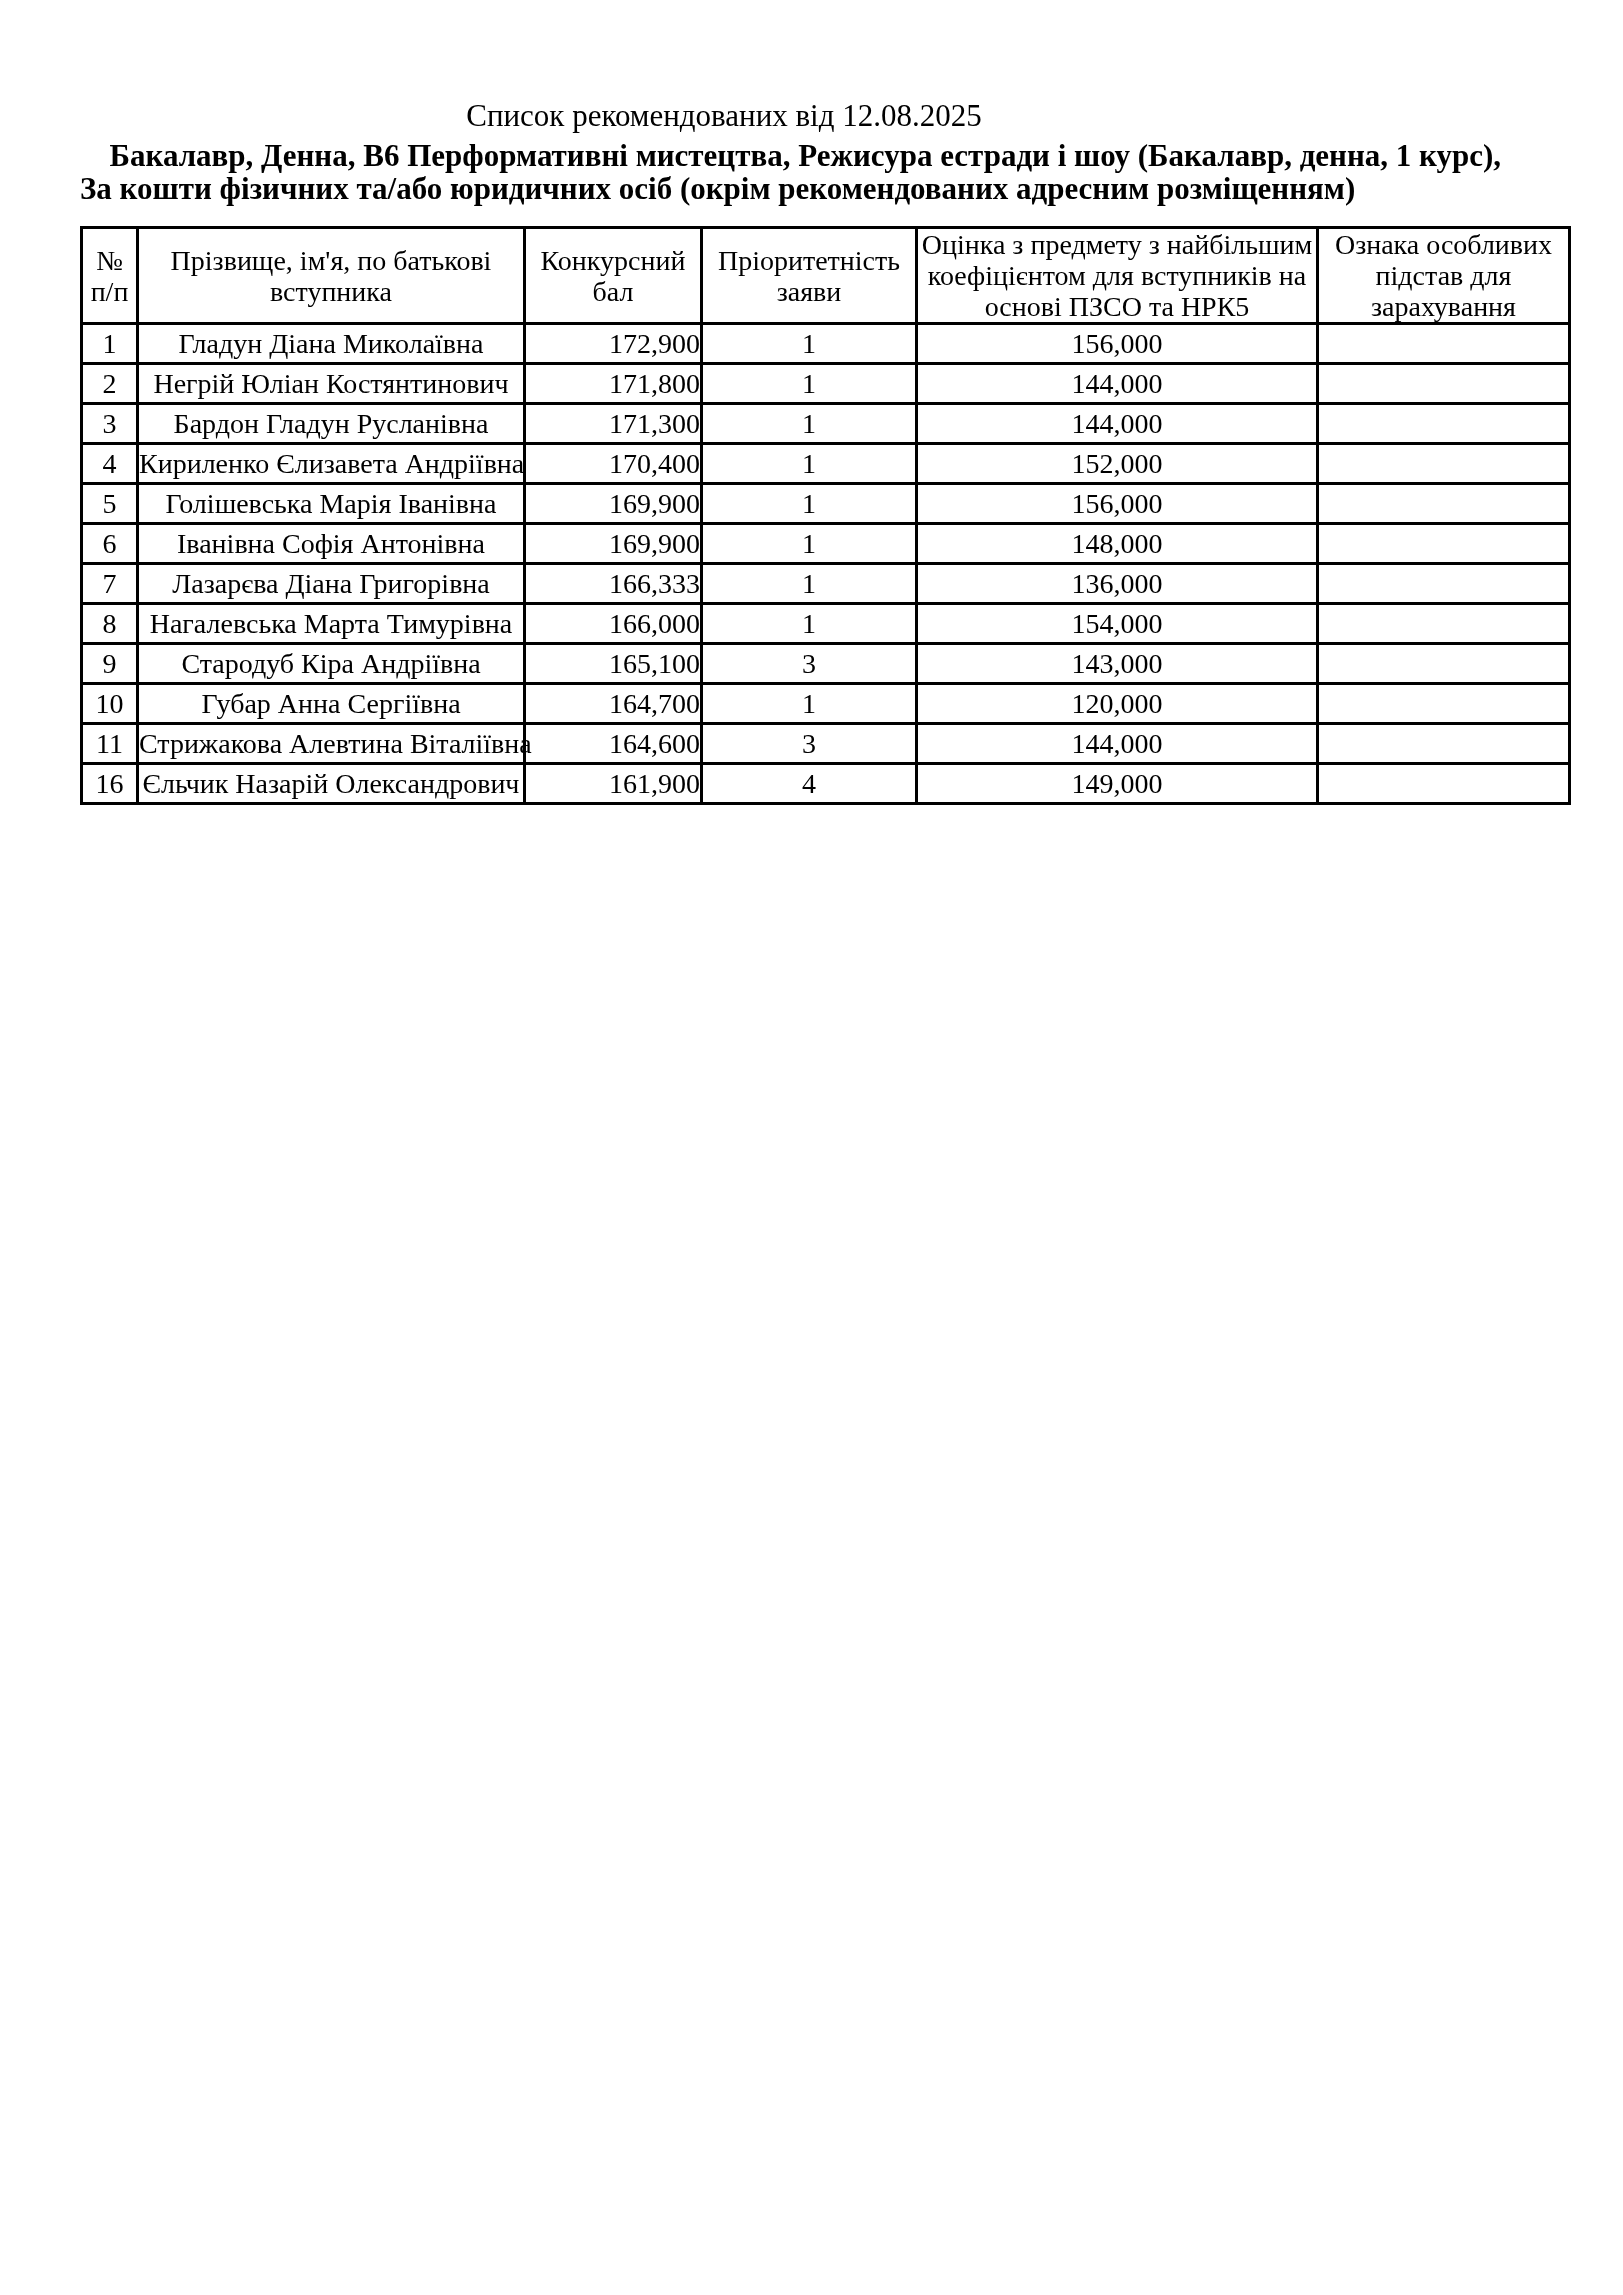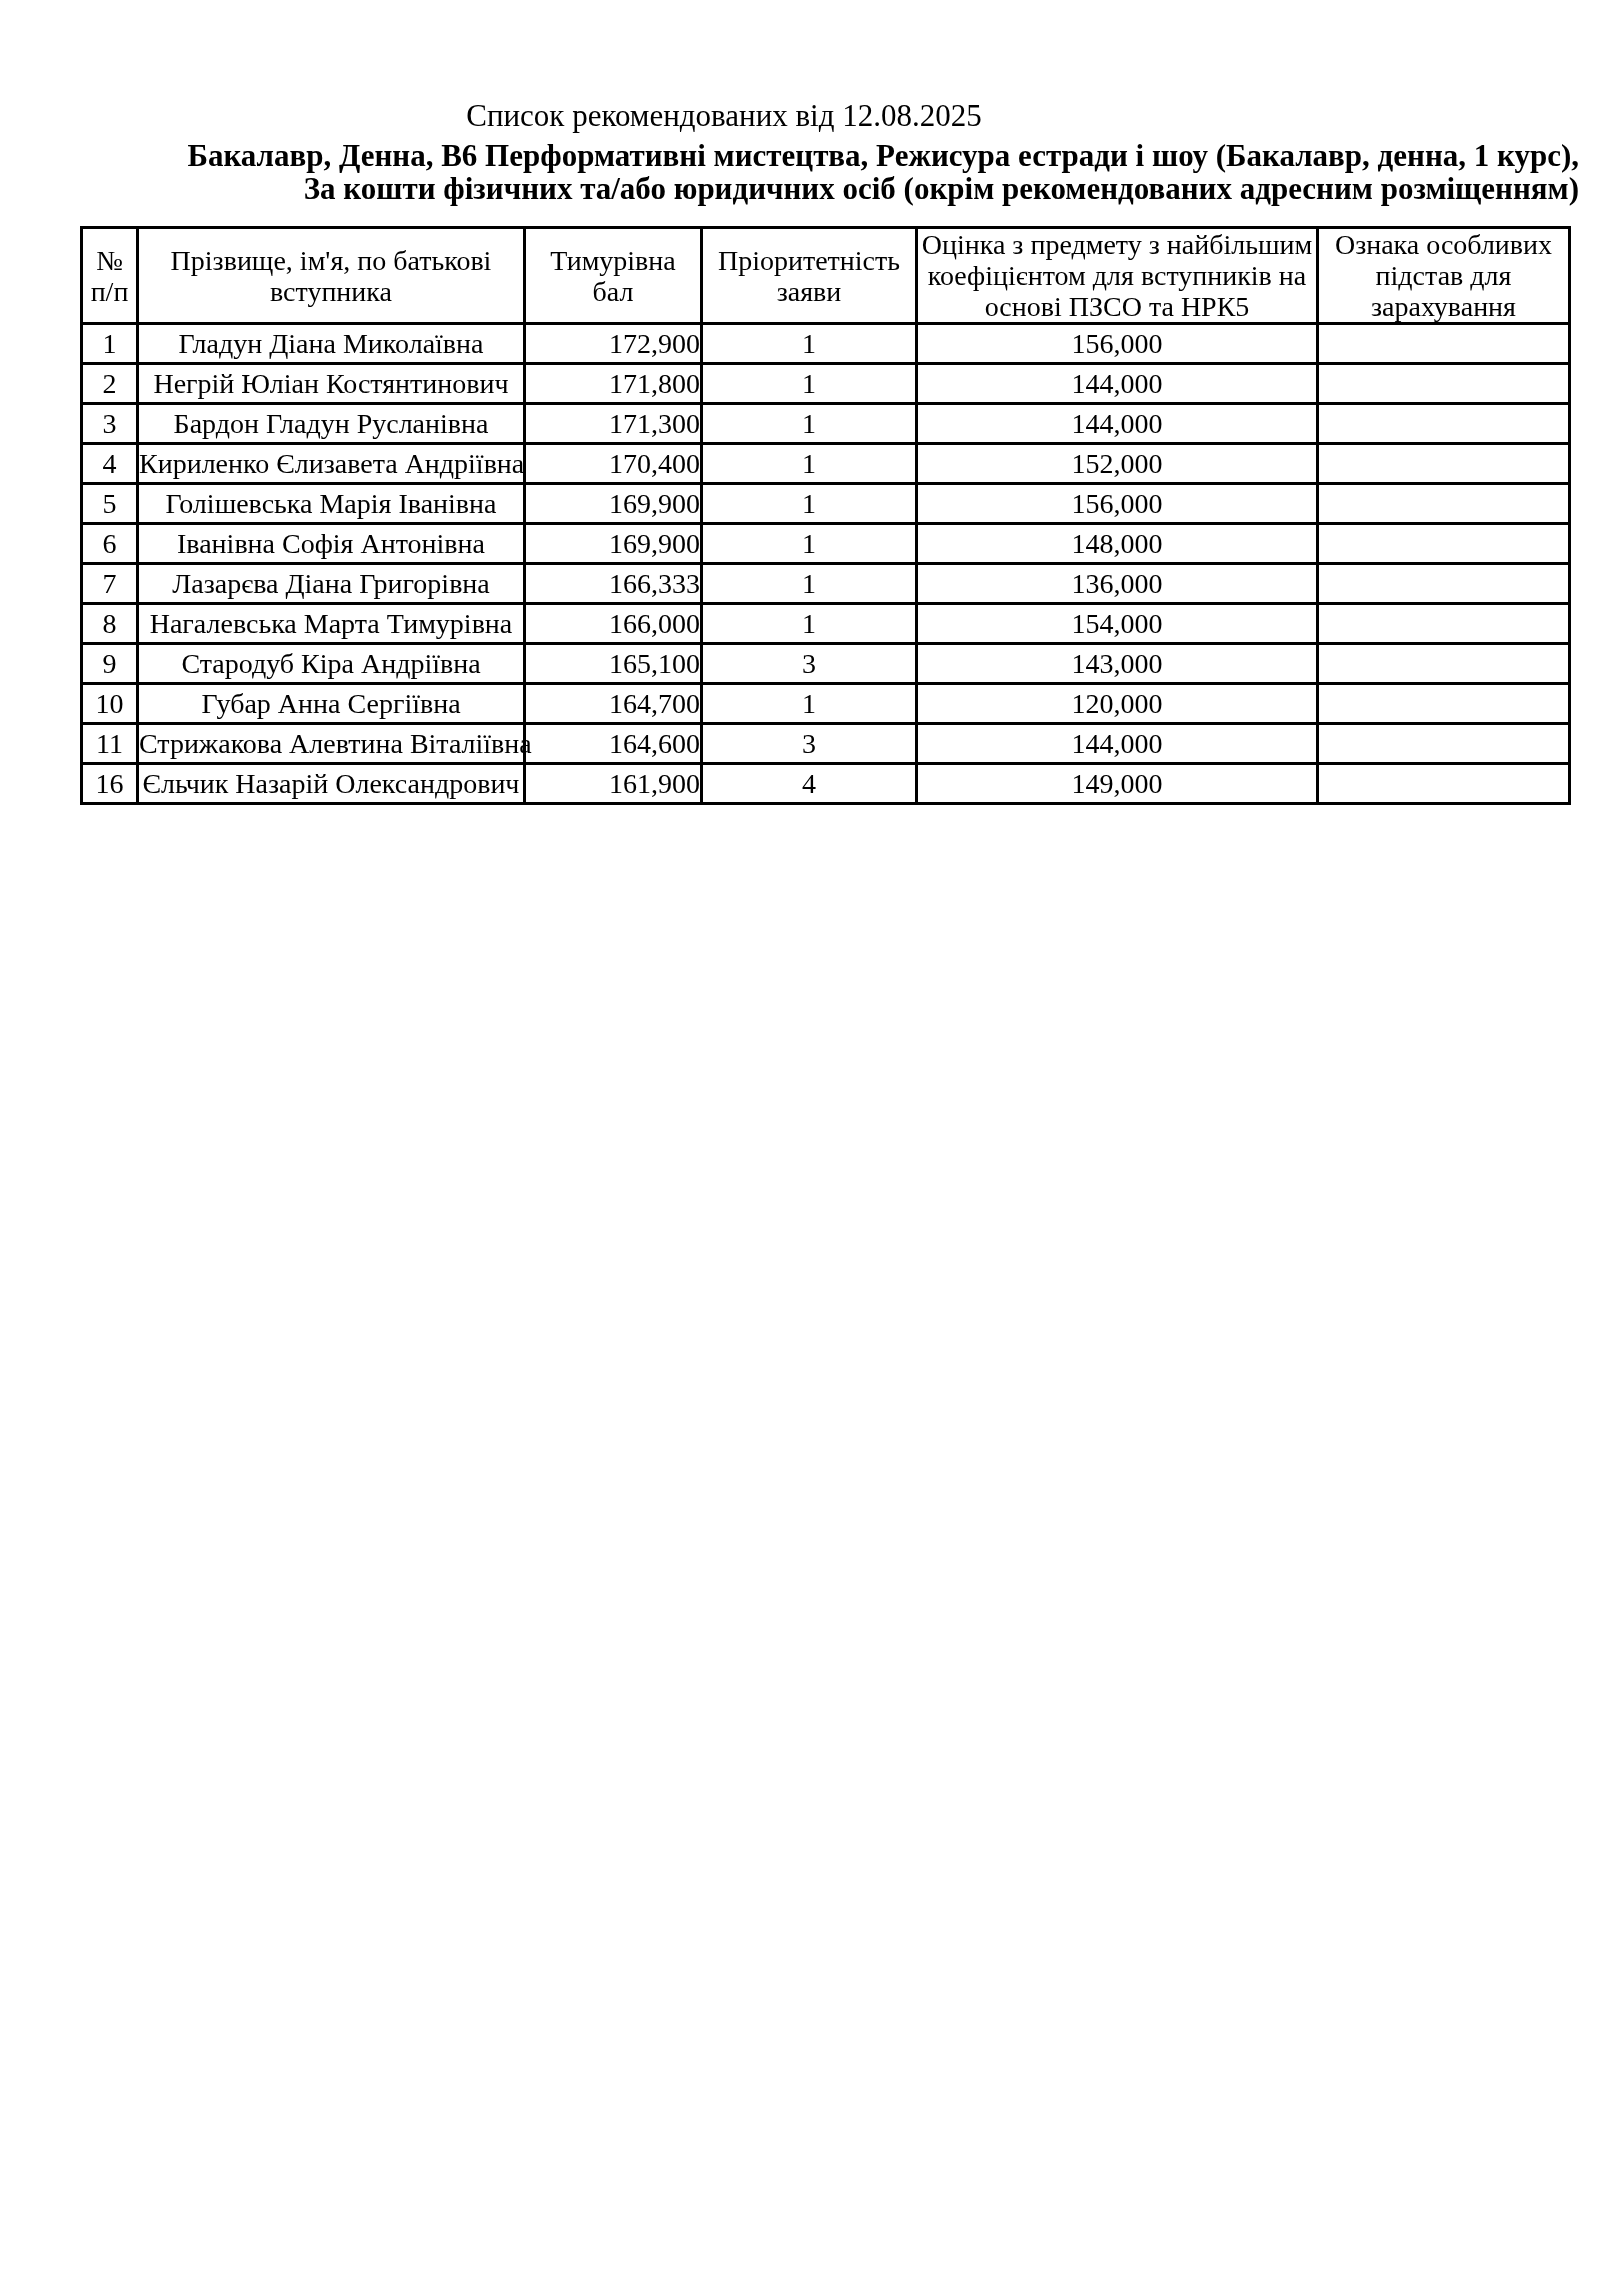--- a/index.html
+++ b/index.html
@@ -25,21 +25,21 @@
     font-weight: normal;
   }
   .doc-subtitle {
     position: absolute;
     top: 139px;
     left: 80px;
     width: 1499px;
     font-size: 31px;
     line-height: 33px;
     font-weight: bold;
-    text-align: right;
+    text-align: left;
   }
   .doc-subtitle .line1 {
     padding-left: 29.5px;
   }
   table.rec-table {
     position: absolute;
     top: 226px;
     left: 80px;
     width: 1489px;
     border-collapse: collapse;
@@ -90,21 +90,21 @@
     <col style="width:215px">
     <col style="width:401px">
     <col style="width:252px">
   </colgroup>
   <thead>
     <tr>
       <th>№
 п/п</th>
       <th>Прізвище, ім'я, по батькові
 вступника</th>
-      <th>Тимурівна
+      <th>Конкурсний
 бал</th>
       <th>Пріоритетність
 заяви</th>
       <th>Оцінка з предмету з найбільшим
 коефіцієнтом для вступників на
 основі ПЗСО та НРК5</th>
       <th>Ознака особливих
 підстав для
 зарахування</th>
     </tr>

